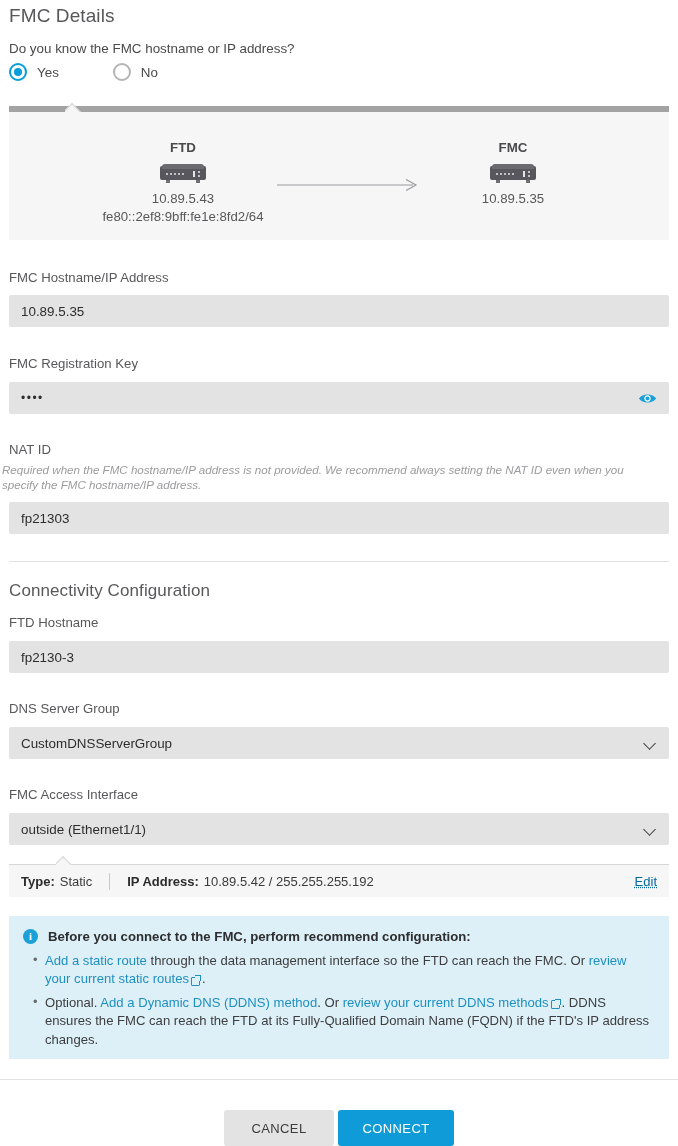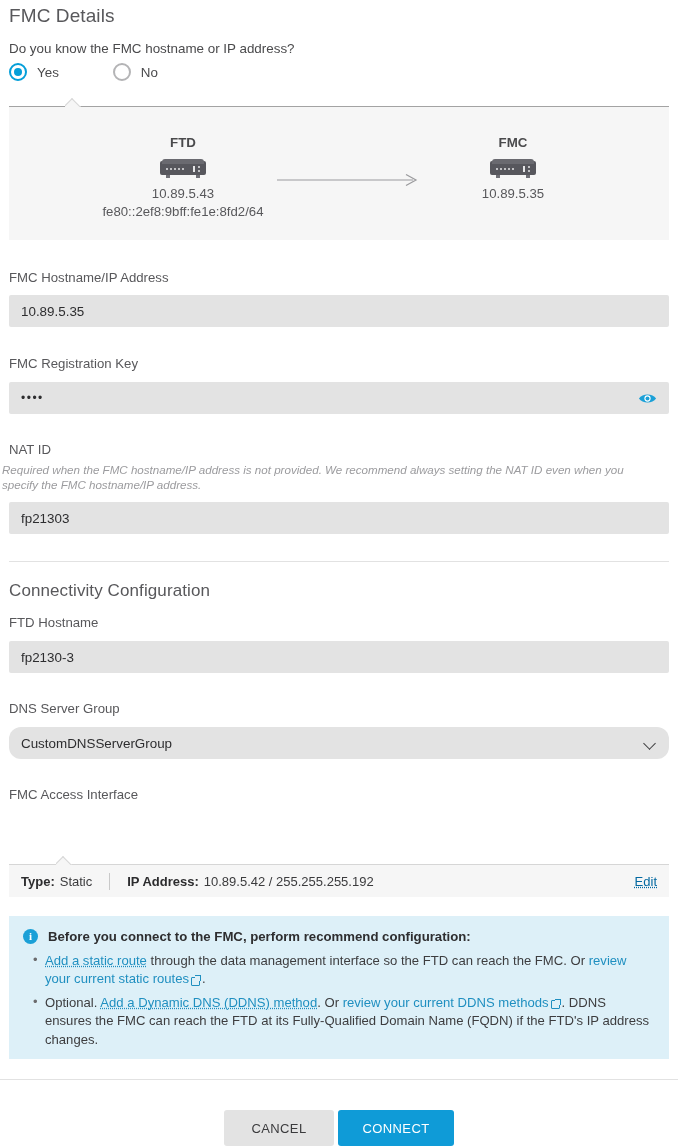--- a/index.html
+++ b/index.html
@@ -52,21 +52,21 @@
     padding: 0 12px;
     font-size: 13.4px;
     color: #2d2d2f;
   }
 
   .input-box .val { flex: 1 1 auto; }
 
   .select-box {
     background: #e3e3e3;
     border: none;
-    border-radius: 12px;
+    border-radius: 2px;
     height: 32px;
     width: 660px;
     display: flex;
     align-items: center;
     justify-content: space-between;
     padding: 0 12px;
     font-size: 13.4px;
     color: #2d2d2f;
   }
 
@@ -140,21 +140,21 @@
     color: #4a4a4c;
   }
 
   
   .diagram {
     position: absolute;
     left: 9px; top: 106px;
     width: 660px;
     height: 134px;
     background: #f6f6f6;
-    border-top: 1px solid #a3a3a3;
+    border-top: 6px solid #a3a3a3;
   }
   
   .notch {
     position: absolute;
     left: 56px;
     top: -9px;
     width: 18px; height: 9px;
     overflow: hidden;
   }
   .notch::before {
@@ -336,21 +336,20 @@
   }
   .bullets li::before {
     content: "•";
     position: absolute;
     left: 2px; top: -1px;
     color: #6b6b6d;
     font-size: 13px;
   }
   .lnk {
     color: #1f8fc0;
-    text-decoration: underline;
     text-decoration-style: dotted;
     cursor: pointer;
   }
   .lnk.plain { text-decoration: none; }
   .ext {
     display: inline-block;
     width: 9px; height: 9px;
     position: relative;
     margin: 0 2px 0 2px;
     vertical-align: -1px;
@@ -521,20 +520,24 @@
     <span class="val">fp2130-3</span>
   </div>
 
   <div class="field-label" style="position:absolute;left:9px;top:701px">DNS Server Group</div>
   <div class="select-box" style="position:absolute;left:9px;top:727px">
     <span>CustomDNSServerGroup</span>
     <span class="chev"></span>
   </div>
 
   <div class="field-label" style="position:absolute;left:9px;top:787px">FMC Access Interface</div>
+  <div class="select-box" style="position:absolute;left:9px;top:813px">
+    <span>outside (Ethernet1/1)</span>
+    <span class="chev"></span>
+  </div>
 
   <div class="iface-strip">
     <span class="notch"></span>
     <b>Type:</b>
     <span style="margin-left:5px">Static</span>
     <span class="vsep"></span>
     <b>IP Address:</b>
     <span style="margin-left:5px">10.89.5.42 / 255.255.255.192</span>
     <span class="edit-link">Edit</span>
   </div>

